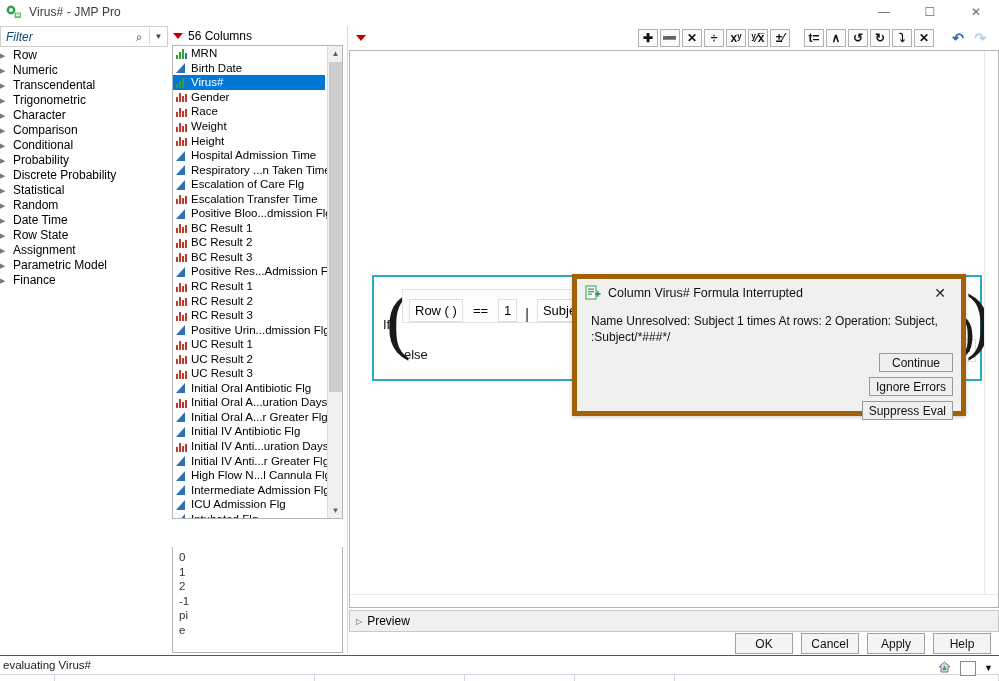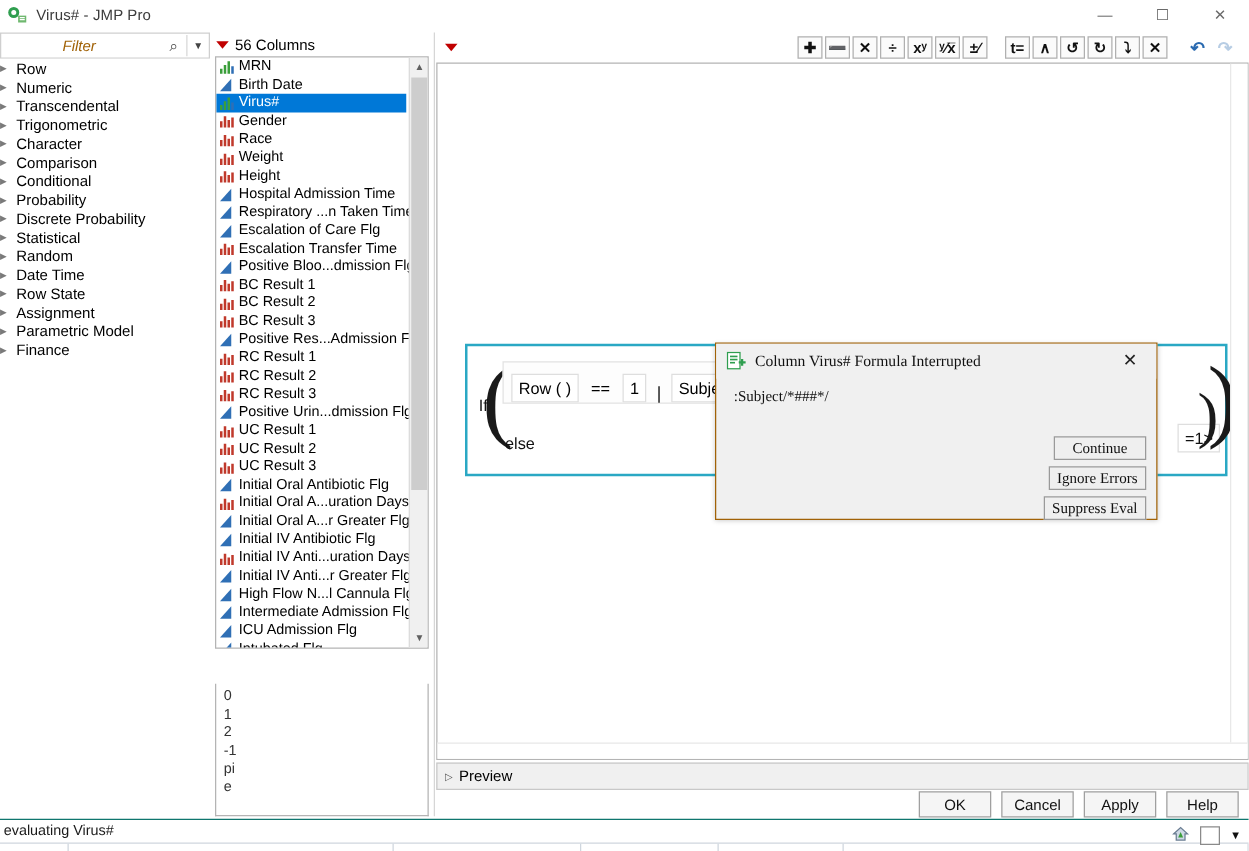--- a/index.html
+++ b/index.html
@@ -41,21 +41,21 @@
     color: #6a6a6a; font-size: 12px;
   }
 
   
   .filterbar {
     position: absolute; left: 0; top: 26px; width: 168px; height: 21px;
     background: #ffffff; border: 1px solid #cfcfcf;
     display: flex; align-items: center;
   }
   .filterbar .ftext {
-    flex: 1; padding-left: 5px; font-style: italic; color: #a16207; font-size: 12px; margin-left: 44px;
+    flex: 1; padding-left: 5px; font-style: italic; color: #0c4a6e; font-size: 12px;
   }
   .filterbar .fsearch {
     width: 20px; text-align: center; color: #444; font-size: 12px;
   }
   .filterbar .fsep { width:1px; height: 17px; background: #d8d8d8; }
   .filterbar .fdrop {
     width: 17px; text-align: center; color: #444; font-size: 8px;
   }
 
   .functree {
@@ -253,24 +253,23 @@
   }
   .status-cells span { border-right: 1px solid #cfd6de; height: 100%; }
   .status-right {
     position: absolute; right: 6px; top: 3px; display: flex; align-items: center; gap: 8px;
   }
   .sq-white { width: 16px; height: 15px; border: 1px solid #8a8a8a; background: #fff; }
   .blk-tri { font-size: 9px; color: #111; }
 
   
   .dialog {
-    position: absolute; left: 572px; top: 274px; width: 354px; height: 142px;
-    background: #f0f0f0; border: 1px solid #a16207;
+    position: absolute; left: 572px; top: 274px; width: 394px; height: 142px;
+    background: #f0f0f0; border: 5px solid #a16207;
     box-shadow: 0 1px 4px rgba(0,0,0,.22);
-    font-family: Liberation Serif, serif;
   }
   .dlg-title {
     position: relative; height: 28px; background: #f0f0f0;
     display: flex; align-items: center; padding-left: 8px;
   }
   .dlg-icon { width: 16px; height: 16px; margin-right: 7px; position: relative; flex:none; }
   .dlg-title-txt { font-size: 12.5px; color: #111; }
   .dlg-close {
     position: absolute; right: 0; top: 0; width: 42px; height: 28px;
     display: flex; align-items: center; justify-content: center;
@@ -738,20 +737,21 @@
           <rect x="3" y="6" width="6" height="1.3" fill="#2f9e4f"></rect>
           <rect x="3" y="8.5" width="4" height="1.3" fill="#2f9e4f"></rect>
           <rect x="10" y="8" width="5.5" height="1.8" fill="#2f9e4f"></rect>
           <rect x="11.8" y="6.2" width="1.8" height="5.4" fill="#2f9e4f"></rect>
         </svg>
       </span>
       <span class="dlg-title-txt">Column Virus# Formula Interrupted</span>
       <span class="dlg-close">✕</span>
     </div>
     <div class="dlg-body">
+      <div>Name Unresolved: Subject 1 times At rows: 2 Operation: Subject,</div>
       <div>:Subject/*###*/</div>
     </div>
     <div class="dlg-btns" id="dlgbtns">
         <div class="dlg-btn">Continue</div>
         <div class="dlg-btn">Ignore Errors</div>
         <div class="dlg-btn">Suppress Eval</div>
       </div>
   </div>
 
 </div>

